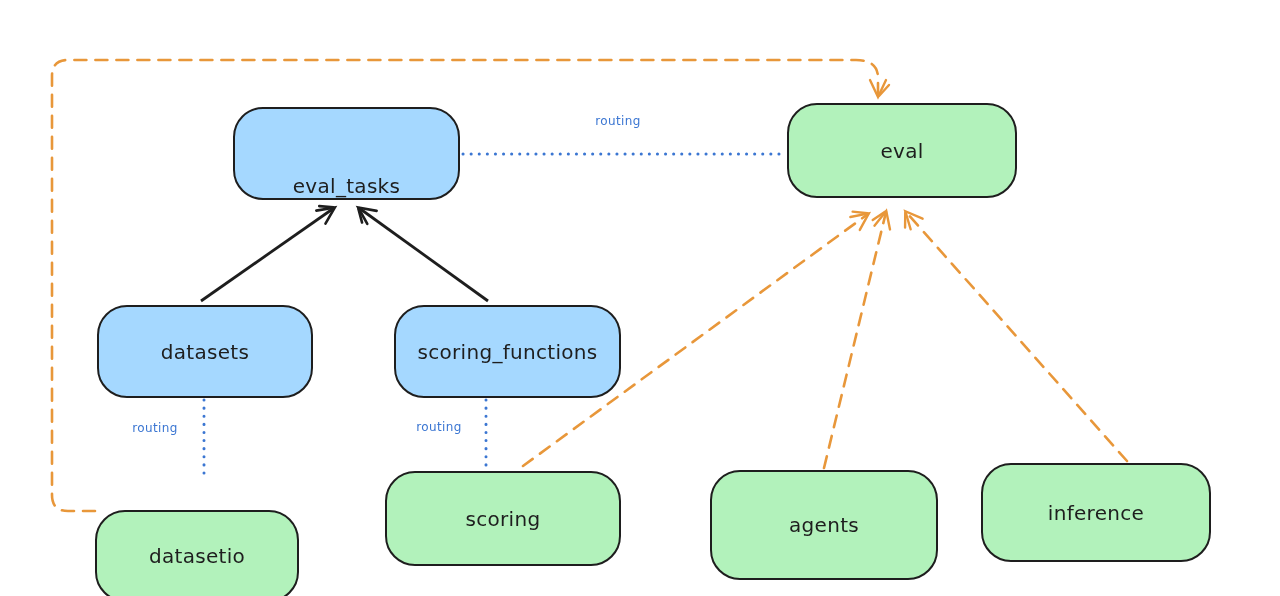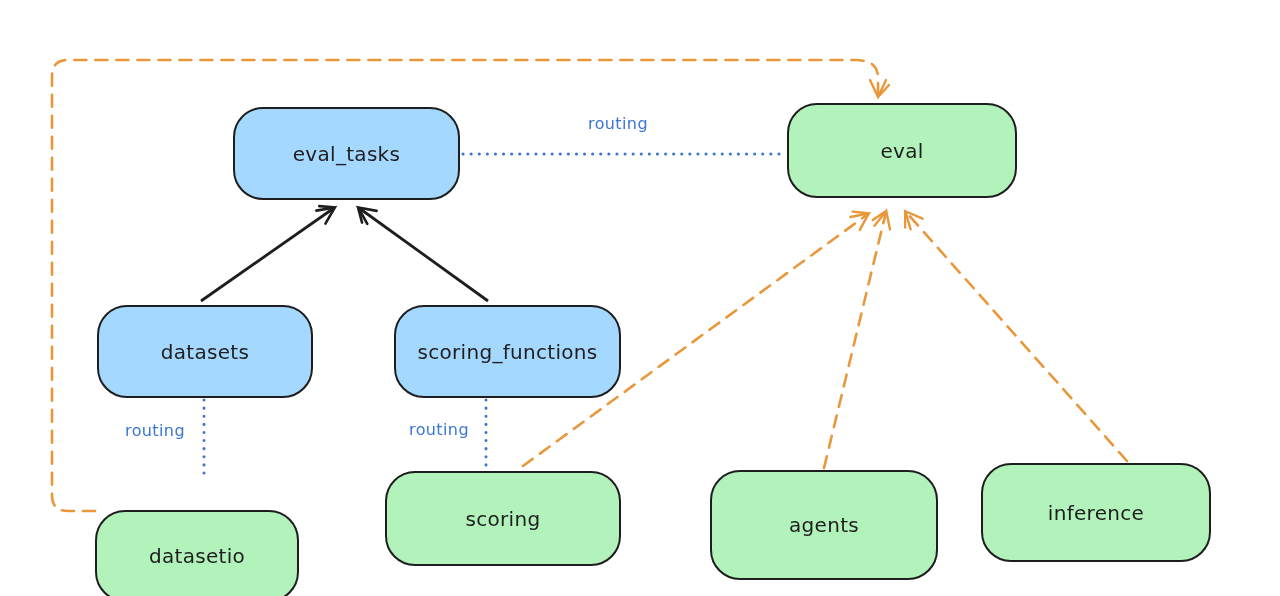--- a/index.html
+++ b/index.html
@@ -33,35 +33,35 @@
     color:var(--c-stroke);
     text-align:center;
   }
   .node.blue{background:var(--c-blue-fill);}
   .node.green{background:var(--c-green-fill);}
 
   .edge-label{
     position:absolute;
     width:100px;
     text-align:center;
-    font-size:16px;
+    font-size:12px;
     letter-spacing:0.4px;
     color:var(--c-blue-accent);
   }
 
   .edge-black{stroke:var(--c-stroke);stroke-width:2.8;fill:none;}
   .edge-blue-dotted{stroke:var(--c-blue-accent);stroke-width:3;fill:none;
     stroke-dasharray:0.1 8;stroke-linecap:round;}
   .edge-orange-dashed{stroke:var(--c-orange);stroke-width:2.6;fill:none;
     stroke-dasharray:12 9;stroke-linecap:round;}
   .mk-black{stroke:var(--c-stroke);stroke-width:2.6;fill:none;stroke-linecap:round;}
   .mk-orange{stroke:var(--c-orange);stroke-width:2.4;fill:none;stroke-linecap:round;}
 
   
-  #n-eval_tasks{left:233px;top:107px;width:227px;height:93px;}
+  #n-eval_tasks{left:233px;top:107px;width:227px;height:93px;align-items:flex-end;}
   #n-eval{left:787px;top:103px;width:230px;height:95px;}
   #n-datasets{left:97px;top:305px;width:216px;height:93px;}
   #n-scoring_functions{left:394px;top:305px;width:227px;height:93px;}
   #n-datasetio{left:95px;top:476px;width:204px;height:92px;margin-top:34px;}
   #n-scoring{left:385px;top:471px;width:236px;height:95px;}
   #n-agents{left:710px;top:470px;width:228px;height:110px;}
   #n-inference{left:981px;top:463px;width:230px;height:99px;}
 
   #lbl-routing-top{left:568px;top:114px;}
   #lbl-routing-datasets{left:105px;top:421px;}

